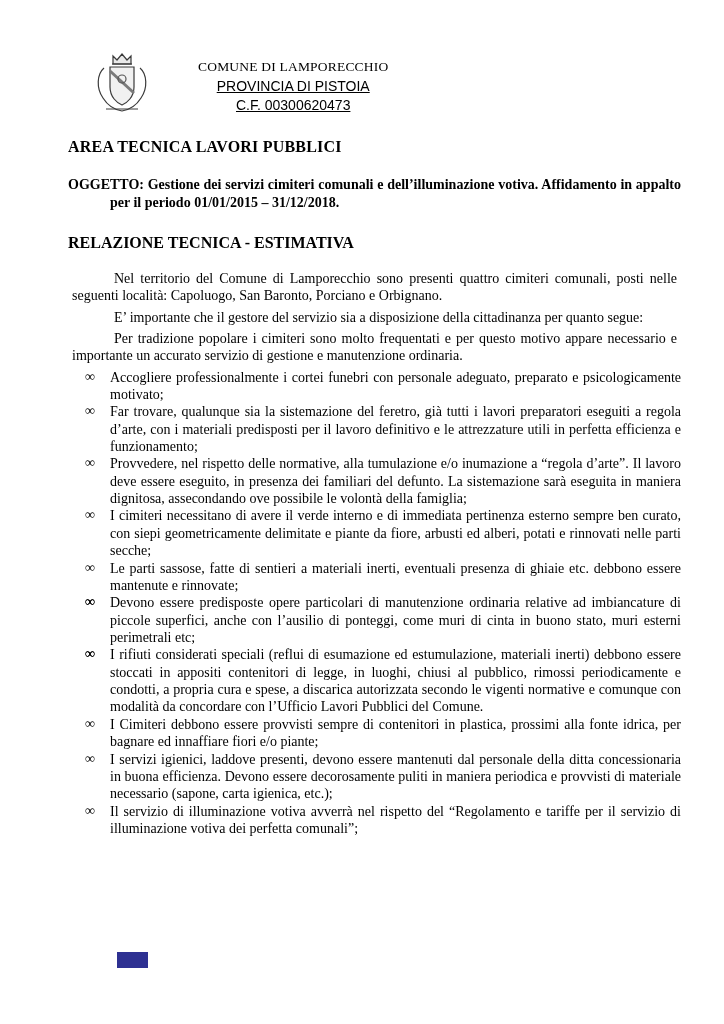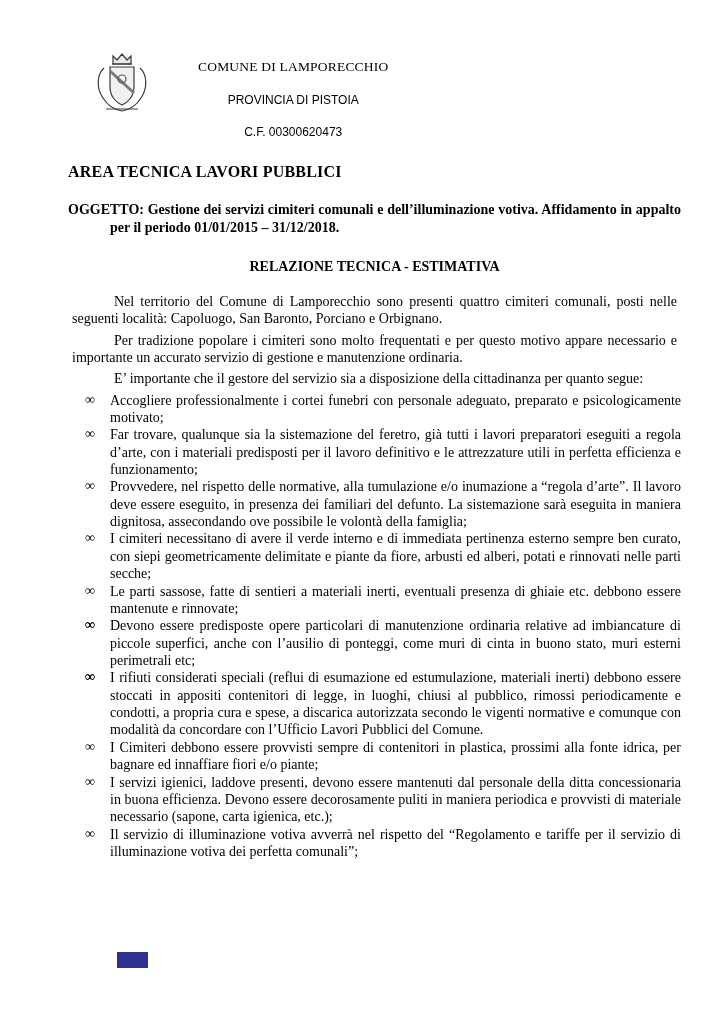--- a/index.html
+++ b/index.html
@@ -12,35 +12,35 @@
     font-family: "Liberation Serif", "DejaVu Serif", serif;
     overflow: hidden;
     padding-left: 24px;
   }
   .content { position: absolute; left: 68px; right: 67px; top: 52px; }
 
   .doc-header { display: flex; align-items: flex-start; margin-left: 26px; }
   .logo { width: 56px; height: 62px; flex: 0 0 auto; }
   .org-block { margin-left: 48px; text-align: center; padding-top: 7px; }
   .org-name { font-size: 13.5px; letter-spacing: 0.2px; }
-  .org-sub, .org-cf { font-family: "Liberation Sans", sans-serif; font-size: 12px; margin-top: 18px; }
+  .org-sub, .org-cf { font-family: "Liberation Sans", sans-serif; font-size: 14px; margin-top: 3px; text-decoration: underline; }
 
   .doc-title { text-align: left; font-weight: bold; font-size: 16px; margin-top: 24px; letter-spacing: 0.2px; }
 
   .subject {
     margin: 20px 0 0 0;
     font-weight: bold;
     font-size: 14px;
     line-height: 1.28;
     text-align: justify;
     padding-left: 42px;
     text-indent: -42px;
   }
 
-  .subtitle { text-align: center; font-weight: bold; font-size: 14px; margin-top: 22px; }
+  .subtitle { font-weight: bold; font-size: 16px; margin-top: 22px; }
 
   .body-text { margin-top: 18px; font-size: 14px; line-height: 1.24; }
   .para { margin: 4px; text-align: justify; text-indent: 42px; }
 
   ul.points { list-style: none; margin: 0; padding: 0; }
   ul.points li { position: relative; padding-left: 42px; text-align: justify; line-height: 1.24; }
   .bullet { position: absolute; left: 17px; top: -1px; font-size: 14px; }
 
   .artifact { position: absolute; left: 117px; bottom: 0; width: 31px; height: 16px; background: #2e3192; }
 </style>
@@ -72,22 +72,22 @@
     </div>
 
     <div class="doc-title">AREA TECNICA LAVORI PUBBLICI</div>
 
     <p class="subject"><span>OGGETTO:</span> <span>Gestione dei servizi cimiteri comunali e dell’illuminazione votiva. Affidamento in appalto per il periodo 01/01/2015 – 31/12/2018.</span></p>
 
     <div class="subtitle">RELAZIONE TECNICA - ESTIMATIVA</div>
 
     <div class="body-text">
       <p class="para">Nel territorio del Comune di Lamporecchio sono presenti quattro cimiteri comunali, posti nelle seguenti località: Capoluogo, San Baronto, Porciano e Orbignano.</p>
+      <p class="para">E’ importante che il gestore del servizio sia a disposizione della cittadinanza per quanto segue:</p>
       <p class="para">Per tradizione popolare i cimiteri sono molto frequentati e per questo motivo appare necessario e importante un accurato servizio di gestione e manutenzione ordinaria.</p>
-      <p class="para">E’ importante che il gestore del servizio sia a disposizione della cittadinanza per quanto segue:</p>
 
       <ul class="points">
         <li><span class="bullet">∞</span><span>Accogliere professionalmente i cortei funebri con personale adeguato, preparato e psicologicamente motivato;</span></li>
         <li><span class="bullet">∞</span><span>Far trovare, qualunque sia la sistemazione del feretro, già tutti i lavori preparatori eseguiti a regola d’arte, con i materiali predisposti per il lavoro definitivo e le attrezzature utili in perfetta efficienza e funzionamento;</span></li>
         <li><span class="bullet">∞</span><span>Provvedere, nel rispetto delle normative, alla tumulazione e/o inumazione a “regola d’arte”. Il lavoro deve essere eseguito, in presenza dei familiari del defunto. La sistemazione sarà eseguita in maniera dignitosa, assecondando ove possibile le volontà della famiglia;</span></li>
         <li><span class="bullet">∞</span><span>I cimiteri necessitano di avere il verde interno e di immediata pertinenza esterno sempre ben curato, con siepi geometricamente delimitate e piante da fiore, arbusti ed alberi, potati e rinnovati nelle parti secche;</span></li>
         <li><span class="bullet">∞</span><span>Le parti sassose, fatte di sentieri a materiali inerti, eventuali presenza di ghiaie etc. debbono essere mantenute e rinnovate;</span></li>
         <li><span class="bullet">∞</span></li>
         <li><span class="bullet">∞</span><span>Devono essere predisposte opere particolari di manutenzione ordinaria relative ad imbiancature di piccole superfici, anche con l’ausilio di ponteggi, come muri di cinta in buono stato, muri esterni perimetrali etc;</span></li>
         <li><span class="bullet">∞</span></li>

